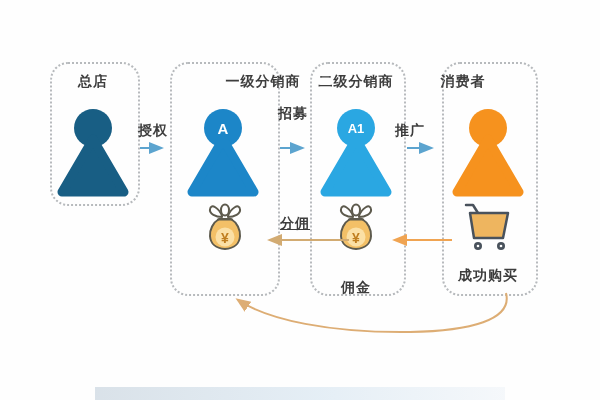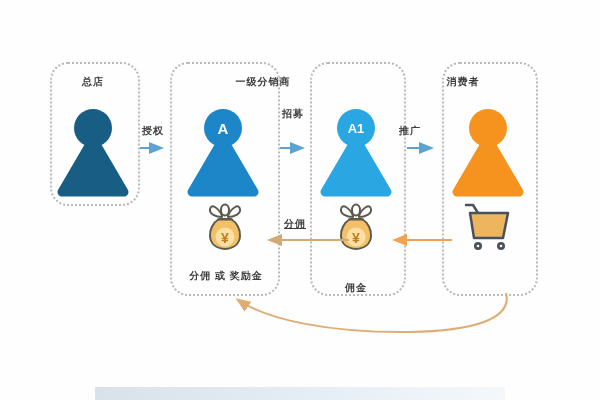--- a/index.html
+++ b/index.html
@@ -1,46 +1,47 @@
 <!DOCTYPE html>
 <html><head>
 <meta charset="utf-8">
 <style>
   html,body{margin:0;padding:0;}
   body{font-family:"Liberation Sans","DejaVu Sans",sans-serif;background:#ffffff;}
   .stage{position:relative;width:600px;height:400px;background:#fefefe;overflow:hidden;}
   .dotted-box{position:absolute;border:2px dotted #b7babd;border-radius:18px;background:transparent;}
   .lbl{position:absolute;transform:translate(-50%,-50%);white-space:nowrap;
-       font-weight:700;color:#3d3d3d;font-size:10px;letter-spacing:1px;}
+       font-weight:700;color:#3d3d3d;font-size:14px;letter-spacing:1px;}
   svg.overlay{position:absolute;left:0;top:0;width:600px;height:400px;}
   .accent-bar{position:absolute;left:95px;top:387px;width:410px;height:13px;
       background:linear-gradient(90deg,rgba(27,78,122,0.16),rgba(46,124,184,0.12) 55%,rgba(140,175,210,0.08));}
 </style>
 </head>
 <body>
 
 <div class="stage">
 
   <div class="dotted-box" style="left:50px;top:62px;width:86px;height:140px;"></div>
   <div class="dotted-box" style="left:170px;top:62px;width:106px;height:230px;"></div>
   <div class="dotted-box" style="left:310px;top:62px;width:92px;height:230px;"></div>
   <div class="dotted-box" style="left:442px;top:62px;width:92px;height:230px;"></div>
 
   <div class="lbl" style="left:93px;top:82px;">总店</div>
   <div class="lbl" style="left:223px;top:82px;margin-left:40px;">一级分销商</div>
+  <div class="lbl" style="left:356px;top:82px;">二级分销商</div>
   <div class="lbl" style="left:463px;top:82px;">消费者</div>
 
   <div class="lbl" style="left:153px;top:131px;">授权</div>
   <div class="lbl" style="left:293px;top:114px;">招募</div>
   <div class="lbl" style="left:410px;top:131px;">推广</div>
 
   <div class="lbl" style="left:295px;top:224px;text-decoration:underline;">分佣</div>
 
-  <div class="lbl" style="left:226px;top:276px;">分佣 或 奖励金</div>
   <div class="lbl" style="left:356px;top:276px;margin-top:12px;">佣金</div>
+  <div class="lbl" style="left:488px;top:276px;">成功购买</div>
 
   <svg class="overlay" viewBox="0 0 600 400">
     <defs>
       <marker id="mb" orient="auto" markerWidth="9" markerHeight="8" refX="6" refY="3">
         <path d="M0,0 L7.5,3 L0,6 Z" fill="#5ca4cf"></path>
       </marker>
       <marker id="mt" orient="auto" markerWidth="9" markerHeight="8" refX="6" refY="3">
         <path d="M0,0 L7.5,3 L0,6 Z" fill="#d2ab72"></path>
       </marker>
       <marker id="mo" orient="auto" markerWidth="9" markerHeight="8" refX="6" refY="3">

